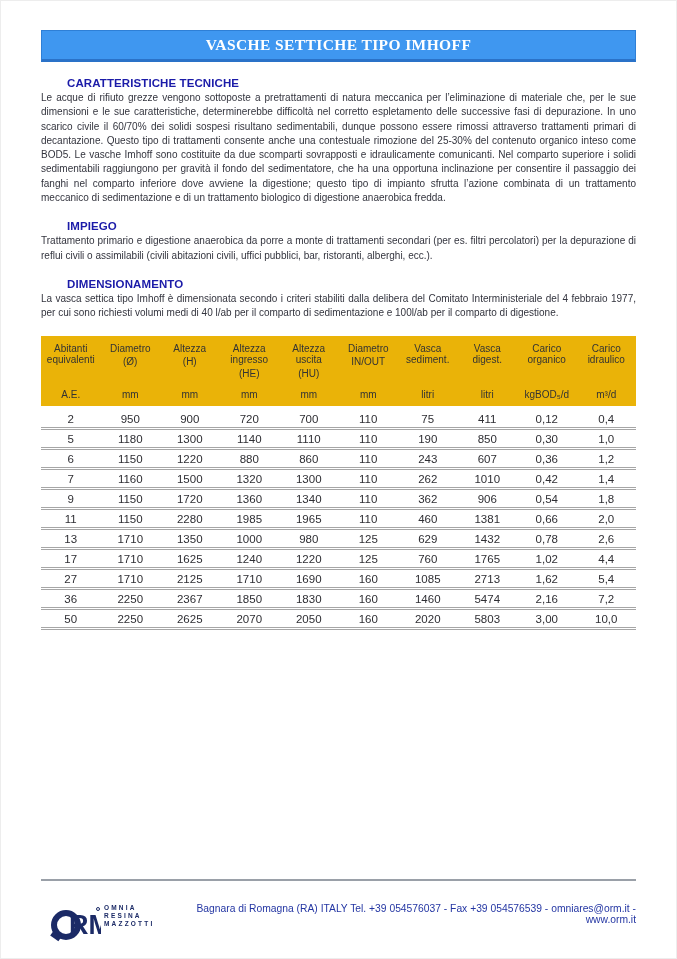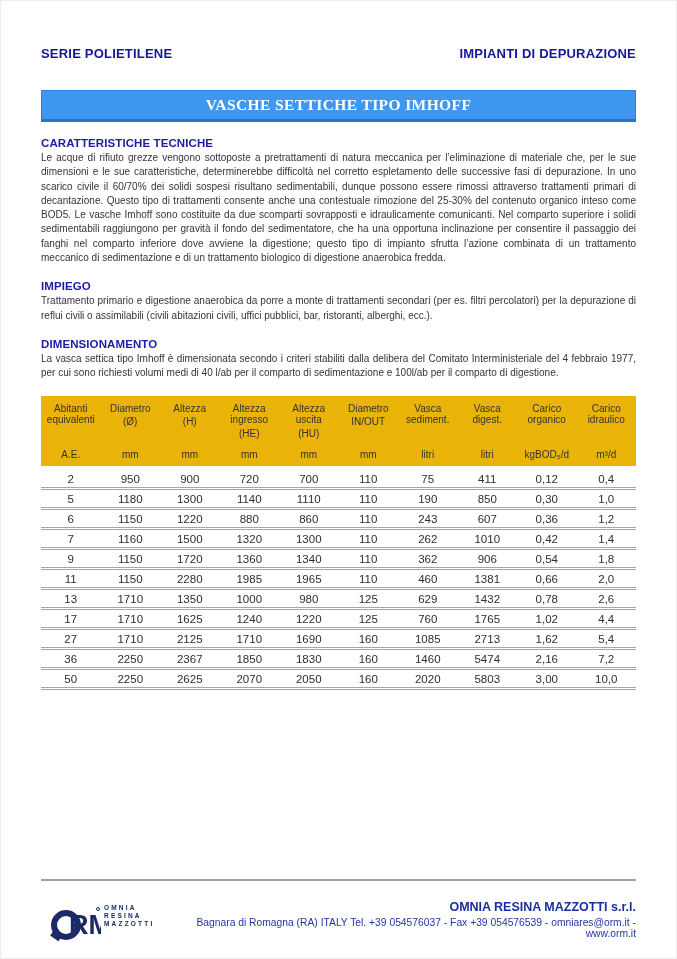--- a/index.html
+++ b/index.html
@@ -12,21 +12,21 @@
                 margin:0 40px; padding-top:45px; }
   .doc-header .hdr { font-size:13px; font-weight:bold; color:#16169c; letter-spacing:.2px; }
 
   .banner { margin:29px 40px 0 40px; height:32px; background:#3f97f0;
             border:1px solid #2e7fd6; border-bottom:3px solid #2a72c8;
             display:flex; align-items:center; justify-content:center; }
   .banner span { color:#ffffff; font-weight:bold; font-size:15.5px; letter-spacing:.4px;font-family:Liberation Serif, serif; }
 
   .content { margin:0 40px; }
   .sec-title { margin-top:15px; margin-bottom:2px; font-size:11.5px; font-weight:bold;
-               color:#1b1ba8; letter-spacing:.1px; }
+               color:#1b1ba8; letter-spacing:.1px;margin-left:26px; }
   .sec-body { font-size:10px; line-height:14.3px; text-align:justify; color:#33343e; }
 
   table.spec { width:100%; margin-top:15px; border-collapse:collapse; table-layout:fixed; }
   thead th { background:#eab308; font-weight:normal; font-size:10px; color:#333;
              vertical-align:top; height:72px; padding:7px 2px 4px; position:relative;
              border-bottom:4px solid #ffffff; }
   thead th .h-label { line-height:11.5px; }
   thead th .h-sub { line-height:11.5px; margin-top:2px; }
   thead th .h-unit { position:absolute; bottom:6px; left:0; right:0; text-align:center; }
   tbody td { text-align:center; font-size:11.5px; color:#2e2e33; padding:3px 0 2px;
@@ -41,24 +41,20 @@
                     font-weight:bold; }
   .footer-right { text-align:right; }
   .footer-company { font-size:12.5px; font-weight:bold; color:#17309f; }
   .footer-contact { font-size:10.3px; color:#2436a3; margin-top:3px; }
 </style>
 </head>
 <body>
 
 <div class="page">
 
-  <div class="doc-header">
-    <span class="hdr">SERIE POLIETILENE</span>
-    <span class="hdr">IMPIANTI DI DEPURAZIONE</span>
-  </div>
 
   <div class="banner">
     <span>VASCHE SETTICHE TIPO IMHOFF</span>
   </div>
 
   <div class="content">
 
     <div class="sec-title">CARATTERISTICHE TECNICHE</div>
     <p class="sec-body">Le acque di rifiuto grezze vengono sottoposte a pretrattamenti di natura meccanica per l’eliminazione di materiale che, per le sue dimensioni e le sue caratteristiche, determinerebbe difficoltà nel corretto espletamento delle successive fasi di depurazione. In uno scarico civile il 60/70% dei solidi sospesi risultano sedimentabili, dunque possono essere rimossi attraverso trattamenti primari di decantazione. Questo tipo di trattamenti consente anche una contestuale rimozione del 25-30% del contenuto organico inteso come BOD5. Le vasche Imhoff sono costituite da due scomparti sovrapposti e idraulicamente comunicanti. Nel comparto superiore i solidi sedimentabili raggiungono per gravità il fondo del sedimentatore, che ha una opportuna inclinazione per consentire il passaggio dei fanghi nel comparto inferiore dove avviene la digestione; questo tipo di impianto sfrutta l’azione combinata di un trattamento meccanico di sedimentazione e di un trattamento biologico di digestione anaerobica fredda.</p>
 
@@ -269,18 +265,17 @@
         <text x="20" y="34" font-family="Liberation Sans, sans-serif" font-size="27" font-weight="bold" fill="#1b2a66">RM</text>
         <circle cx="49" cy="9" r="1.5" fill="none" stroke="#1b2a66" stroke-width="1"></circle>
       </svg>
       <div class="logo-words">
           <div>OMNIA</div>
           <div>RESINA</div>
           <div>MAZZOTTI</div>
         </div>
     </div>
     <div class="footer-right">
-      <div class="footer-company">OMNIA RESINA MAZZOTTI s.r.l.</div>
       <div class="footer-contact">Bagnara di Romagna (RA) ITALY Tel. +39 054576037 - Fax +39 054576539 - omniares@orm.it - www.orm.it</div>
     </div>
   </div>
 
 </div>
 
 </body></html>

